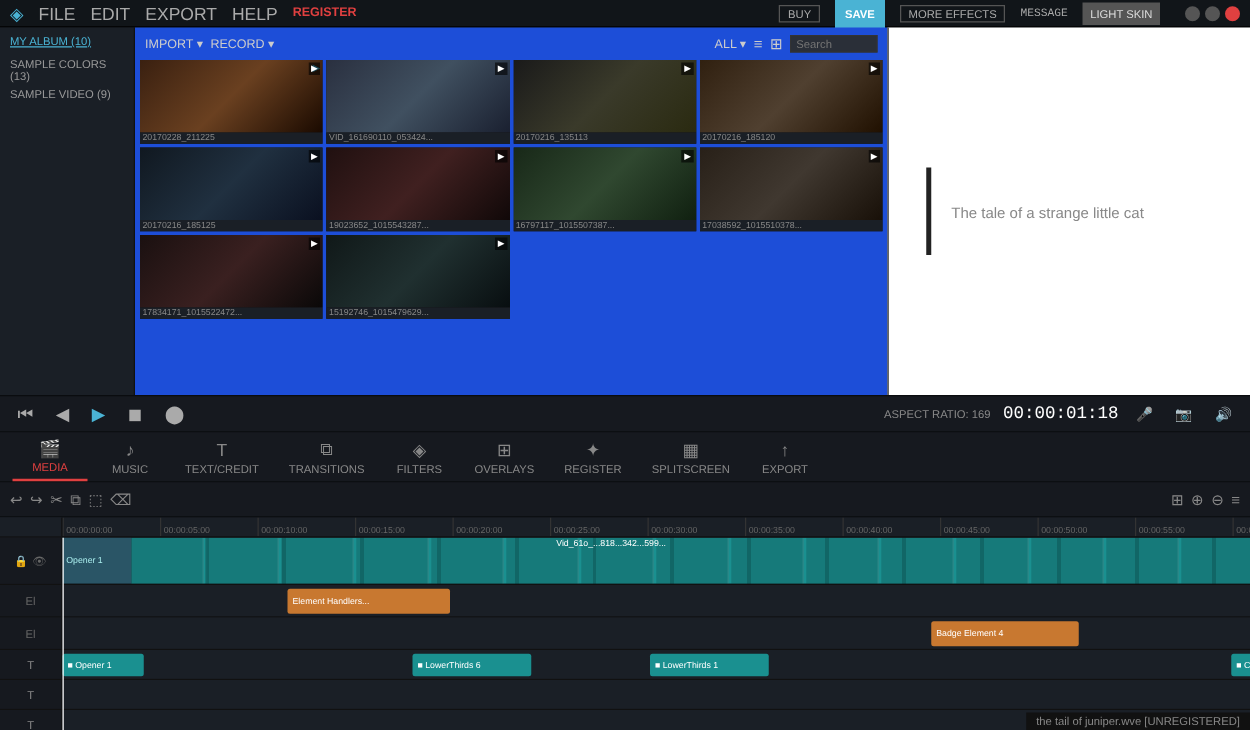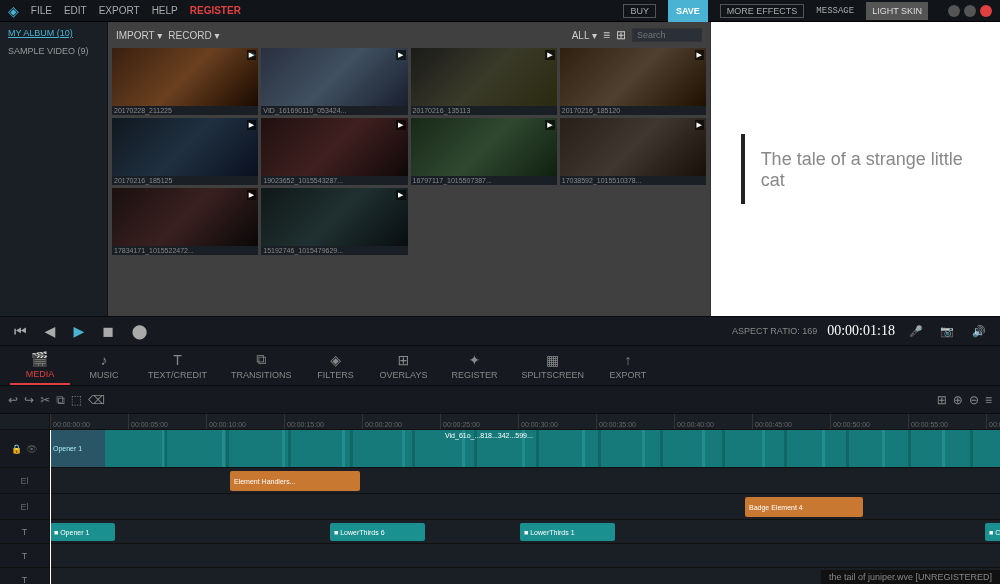--- a/index.html
+++ b/index.html
@@ -1,20 +1,20 @@
 <!DOCTYPE html>
 <html><head>
   <meta charset="utf-8">
   <style>
     * { margin: 0; padding: 0; box-sizing: border-box; }
     body { width: 1000px; height: 584px; background: #1a1f26; font-family: Arial, sans-serif; font-size: 11px; color: #ccc; overflow: hidden; }
 
     
     #topbar { background: #111519; height: 22px; display: flex; align-items: center; padding: 0 8px; gap: 12px; border-bottom: 1px solid #000; }
-    #topbar .menu-item { color: #aaa; font-size: 10px; cursor: pointer; }
+    #topbar .menu-item { color: #aaa; font-size: 14px; cursor: pointer; }
     #topbar .register { color: #e04040; font-size: 10px; font-weight: bold; }
     #topbar .spacer { flex: 1; }
     #topbar .btn-buy { background: transparent; border: 1px solid #555; color: #aaa; font-size: 9px; padding: 1px 6px; cursor: pointer; }
     #topbar .btn-save { background: #4ab3d4; border: none; color: #fff; font-size: 9px; padding: 16px 8px; cursor: pointer; font-weight: bold; }
     #topbar .btn-more { background: transparent; border: 1px solid #555; color: #aaa; font-size: 9px; padding: 1px 6px; cursor: pointer; }
     #topbar .btn-msg { background: transparent; border: none; color: #aaa; font-size: 9px; cursor: pointer; font-family: Liberation Mono, monospace; }
     #topbar .btn-skin { background: #555; border: none; color: #ddd; font-size: 9px; padding: 4px 6px; cursor: pointer; }
     #topbar .win-btns { display: flex; gap: 4px; margin-left: 8px; }
     #topbar .win-btn { width: 12px; height: 12px; border-radius: 50%; cursor: pointer; }
     #topbar .win-min { background: #555; }
@@ -25,48 +25,48 @@
     #main { display: flex; height: calc(584px - 22px - 268px); }
 
     
     #left-panel { width: 108px; background: #1a1f26; border-right: 1px solid #111; display: flex; flex-direction: column; }
     #album-header { padding: 6px 8px; }
     #album-title { color: #4ab3d4; font-size: 9px; cursor: pointer; text-decoration: underline; }
     #sample-colors { color: #999; font-size: 9px; padding: 2px 8px; cursor: pointer; }
     #sample-video { color: #999; font-size: 9px; padding: 2px 8px; cursor: pointer; }
 
     
-    #media-area { flex: 1; background: #404040; padding: 4px; overflow: hidden; }
+    #media-area { flex: 1; background: #1d4ed8; padding: 4px; overflow: hidden; }
     #media-toolbar { display: flex; align-items: center; gap: 6px; padding: 2px 4px; margin-bottom: 4px; }
     #media-toolbar .import-btn { background: transparent; border: none; color: #ccc; font-size: 10px; cursor: pointer; }
     #media-toolbar .record-btn { background: transparent; border: none; color: #ccc; font-size: 10px; cursor: pointer; }
     #media-toolbar .spacer { flex: 1; }
     #media-toolbar .all-btn { color: #ccc; font-size: 10px; cursor: pointer; }
     #media-toolbar .list-icon { color: #ccc; font-size: 12px; cursor: pointer; }
     #media-toolbar .grid-icon { color: #ccc; font-size: 12px; cursor: pointer; }
     #media-toolbar .search-box { background: #2a2f38; border: 1px solid #333; color: #ccc; font-size: 9px; padding: 1px 4px; width: 70px; }
     .thumb-grid { display: grid; grid-template-columns: repeat(4, 1fr); gap: 3px; }
     .thumb-item { position: relative; background: #111; }
     .thumb-label { font-size: 7px; color: #888; overflow: hidden; text-overflow: ellipsis; white-space: nowrap; padding: 1px 2px; background: #1a1f26; }
     .thumb-play { position: absolute; top: 2px; right: 2px; color: #4ab3d4; font-size: 8px; }
 
     
     #preview-panel { width: 290px; background: #fff; display: flex; flex-direction: column; justify-content: center; align-items: center; border-left: 1px solid #333; }
     #preview-content { width: 100%; height: 100%; display: flex; flex-direction: column; justify-content: center; align-items: flex-start; padding: 30px 30px; }
     #preview-bar { width: 4px; height: 70px; background: #222; margin-right: 16px; }
     #preview-title { font-size: 44px; font-weight: bold; color: #111; font-family: Arial, sans-serif; letter-spacing: -1px; }
-    #preview-subtitle { font-size: 18px; color: #888; font-family: Arial, sans-serif; margin-top: 2px; }
+    #preview-subtitle { font-size: 12px; color: #888; font-family: Arial, sans-serif; margin-top: 2px; }
     #preview-row { display: flex; align-items: center; }
 
     
     #transport { background: #16191f; height: 30px; display: flex; align-items: center; padding: 0 10px; gap: 10px; border-top: 1px solid #0a0c0f; border-bottom: 1px solid #0a0c0f; }
     #transport .t-btn { background: none; border: none; color: #aaa; cursor: pointer; font-size: 14px; padding: 2px 4px; }
     #transport .spacer { flex: 1; }
     #transport .aspect { color: #888; font-size: 9px; }
-    #transport .timecode { color: #fff; font-size: 14px; font-family: Liberation Serif, serif; }
+    #transport .timecode { color: #fff; font-size: 14px; font-family: Liberation Mono, monospace; }
 
     
     #toolbar-tabs { background: #16191f; height: 40px; display: flex; align-items: center; padding: 0 10px; gap: 4px; border-bottom: 1px solid #0a0c0f; }
     .tab-item { display: flex; flex-direction: column; align-items: center; padding: 4px 10px; cursor: pointer; color: #888; font-size: 9px; gap: 2px; min-width: 60px; }
     .tab-item.active { color: #e04040; border-bottom: 2px solid #e04040; }
     .tab-icon { font-size: 14px; }
 
     
     #timeline-area { height: 268px; background: #16191f; display: flex; flex-direction: column; }
     #timeline-controls { display: flex; align-items: center; height: 28px; padding: 0 8px; gap: 6px; border-bottom: 1px solid #0a0c0f; }
@@ -119,20 +119,21 @@
     <div class="win-btn win-close"></div>
   </div>
 </div>
 
 <div id="main">
 
   <div id="left-panel">
     <div id="album-header">
       <div id="album-title">MY ALBUM (10)</div>
     </div>
+    <div id="sample-colors">SAMPLE COLORS (13)</div>
     <div id="sample-video">SAMPLE VIDEO (9)</div>
   </div>
 
   <div id="media-area">
     <div id="media-toolbar">
       <button class="import-btn">IMPORT ▾</button>
       <button class="record-btn">RECORD ▾</button>
       <div class="spacer"></div>
       <span class="all-btn">ALL ▾</span>
       <span class="list-icon">≡</span>

